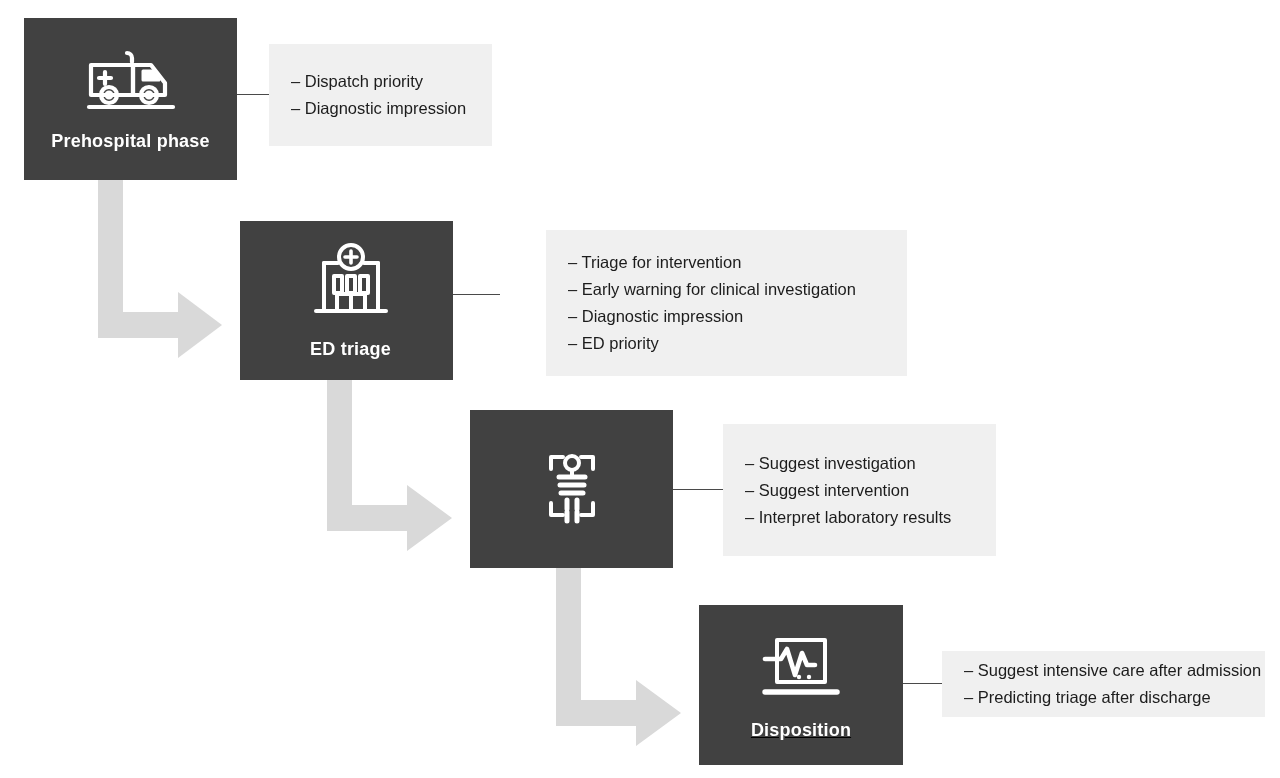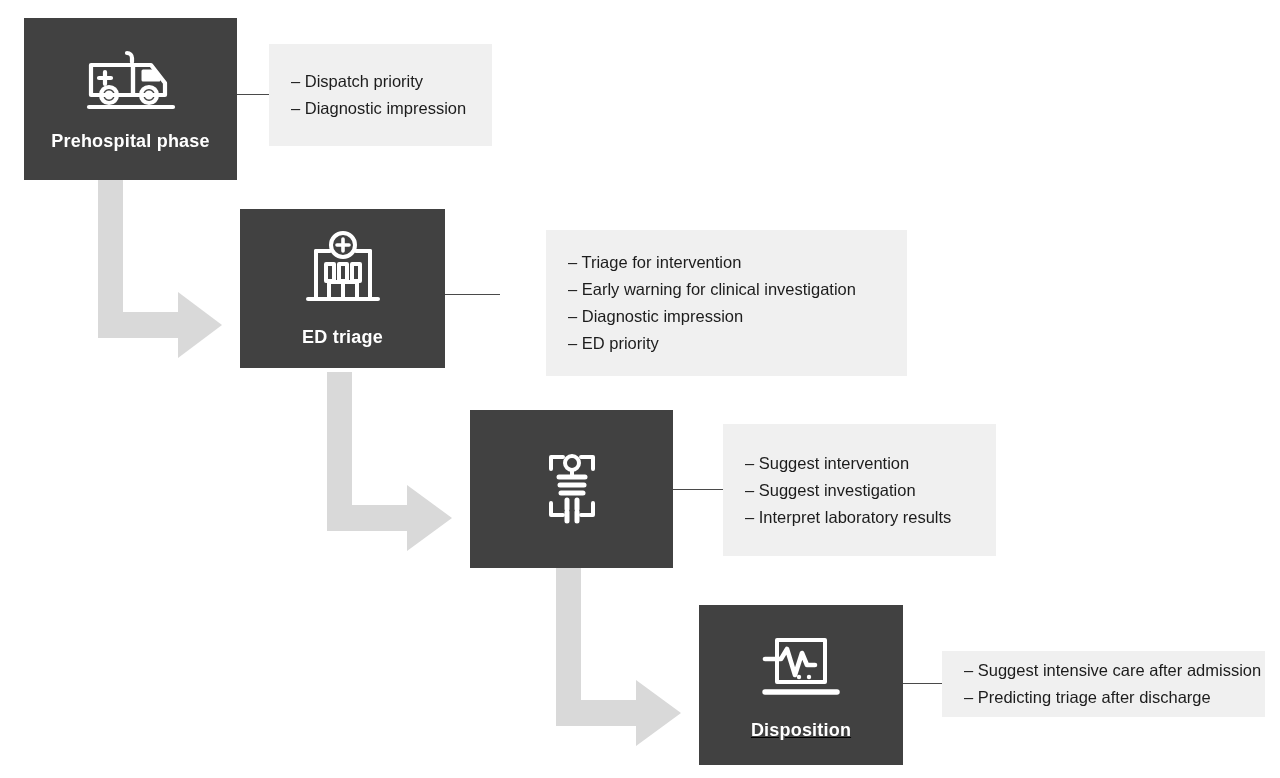--- a/index.html
+++ b/index.html
@@ -57,21 +57,21 @@
       </svg>
     </span>
     <span class="stage-label">Prehospital phase</span>
   </div>
 
   <div class="detail-panel" style="left:269px;top:44px;width:223px;height:102px;">
     <span class="detail-line">– Dispatch priority</span>
     <span class="detail-line">– Diagnostic impression</span>
   </div>
 
-  <div class="stage-box" style="left:240px;top:209px;width:205px;height:159px;">
+  <div class="stage-box" style="left:240px;top:221px;width:205px;height:159px;padding-left:8px;">
     <span class="stage-icon">
       <svg width="86" height="80" viewBox="0 0 86 80" fill="none" stroke="#ffffff" stroke-width="4" stroke-linecap="round" stroke-linejoin="round">
         <circle cx="43" cy="16" r="12"></circle>
         <path d="M43 10 v12 M37 16 h12" stroke-width="3.6"></path>
         <path d="M16 22 h14 M56 22 h14"></path>
         <path d="M16 22 v46 M70 22 v46"></path>
         <rect x="26" y="35" width="8" height="17"></rect>
         <rect x="39" y="35" width="8" height="17"></rect>
         <rect x="52" y="35" width="8" height="17"></rect>
         <path d="M29 68 v-15 h28 v15"></path>
@@ -101,22 +101,22 @@
         <path d="M28 30 h26" stroke-width="5"></path>
         <path d="M29 38 h24" stroke-width="5"></path>
         <path d="M30 46 h22" stroke-width="5"></path>
         <path d="M36 53 v9 M46 53 v9" stroke-width="5"></path>
         <path d="M36 65 v9 M46 65 v9" stroke-width="5"></path>
       </svg>
     </span>
   </div>
 
   <div class="detail-panel" style="left:723px;top:424px;width:273px;height:132px;">
+    <span class="detail-line">– Suggest investigation</span>
     <span class="detail-line">– Suggest intervention</span>
-    <span class="detail-line">– Suggest investigation</span>
     <span class="detail-line">– Interpret laboratory results</span>
   </div>
 
   <div class="stage-box" style="left:699px;top:605px;width:204px;height:160px;text-decoration:underline;">
     <span class="stage-icon">
       <svg width="92" height="72" viewBox="0 0 92 72" fill="none" stroke="#ffffff" stroke-width="4" stroke-linecap="round" stroke-linejoin="round">
         <path d="M22 10 h48 v42 h-48 z"></path>
         <path d="M10 29 h16 l6 -10 l8 26 l7 -22 l5 12 h8" stroke-width="4.6"></path>
         <circle cx="44" cy="47" r="2.2" fill="#ffffff" stroke="none"></circle>
         <circle cx="54" cy="47" r="2.2" fill="#ffffff" stroke="none"></circle>

